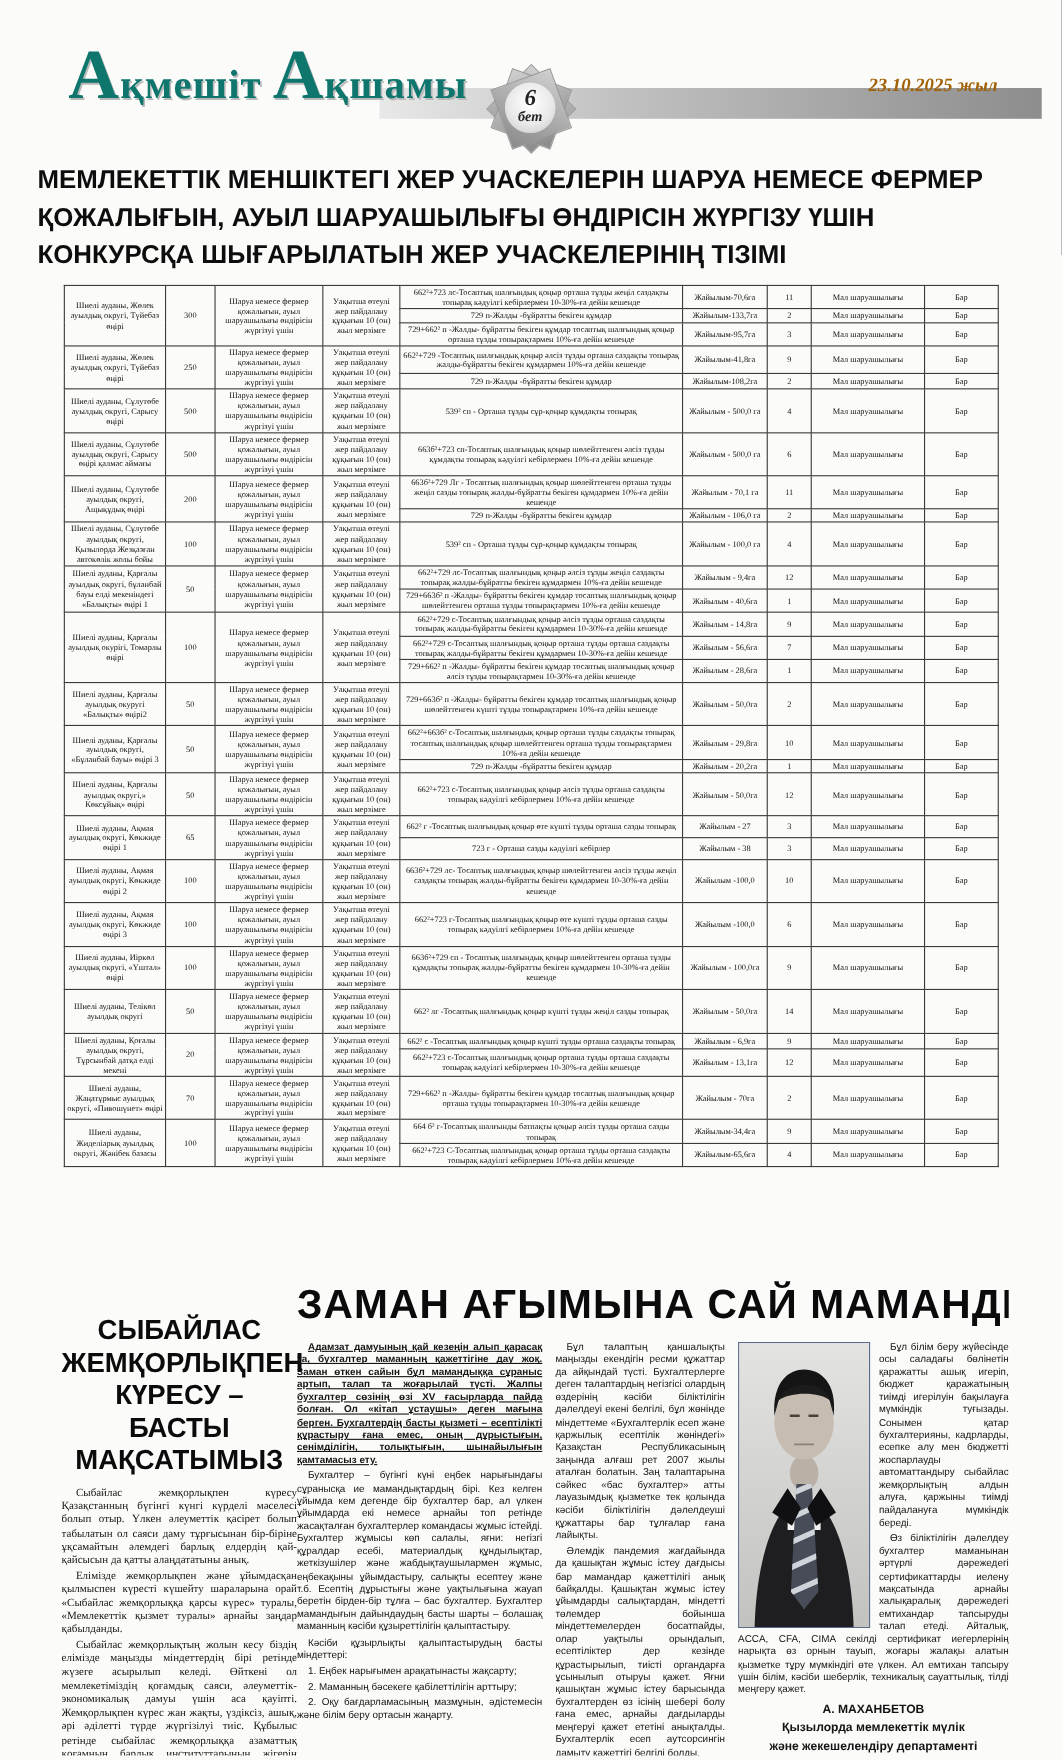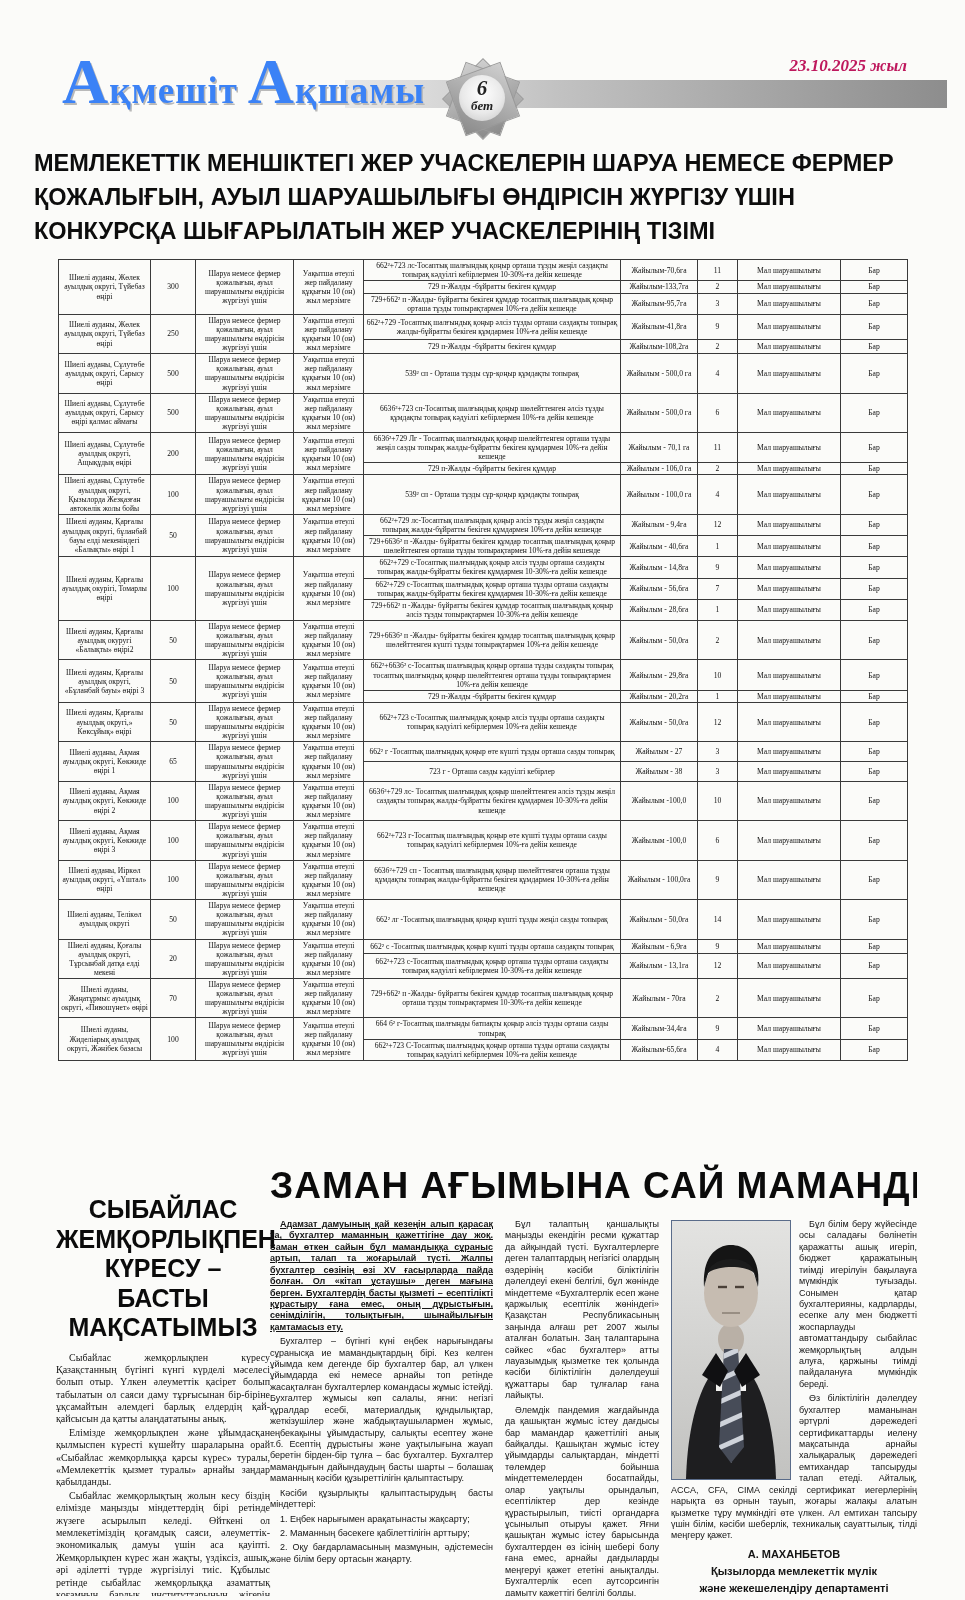--- a/index.html
+++ b/index.html
@@ -5,31 +5,31 @@
   html,body { margin:0; padding:0; background:#888; }
   .page {
     position:relative; width:965px; height:1600px; margin:0 auto;
     background:#fbfbf9; color:#141414; overflow:hidden;
     font-family:"Liberation Serif", serif;
   }
 
   
   .masthead { position:relative; height:142px; }
   .logo {
-    position:absolute; left:62px; top:56px;
+    position:absolute; left:62px; top:42px;
     font-family:"Liberation Serif", serif; font-weight:bold;
-    color:#3b82f6; font-size:37px; letter-spacing:1px;
+    color:#0f766e; font-size:37px; letter-spacing:1px;
     text-shadow:1.5px 1.5px 0 #b9b9b9;
     white-space:nowrap;
   }
   .logo .word { display:inline-block; margin-right:10px; }
   .logo .word::first-letter { font-size:64px; line-height:0.8; }
   .issue-date {
-    position:absolute; right:58px; top:56px;
-    font-style:italic; font-weight:bold; font-size:17px; color:#be185d;
+    position:absolute; right:58px; top:68px;
+    font-style:italic; font-weight:bold; font-size:17px; color:#a16207;
   }
   .banner-bar {
     position:absolute; left:345px; right:18px; top:80px; height:28px;
     background:linear-gradient(to right,#e8e8e8 0%,#c2c2c2 35%,#8d8d8d 100%);
   }
   .page-star { position:absolute; left:434px; top:50px; width:96px; height:104px; }
   .page-star .dm {
     position:absolute; left:20px; top:20px; width:56px; height:56px;
     background:linear-gradient(135deg,#cfcfcf,#8a8a8a); border:1px solid #9a9a9a;
   }

